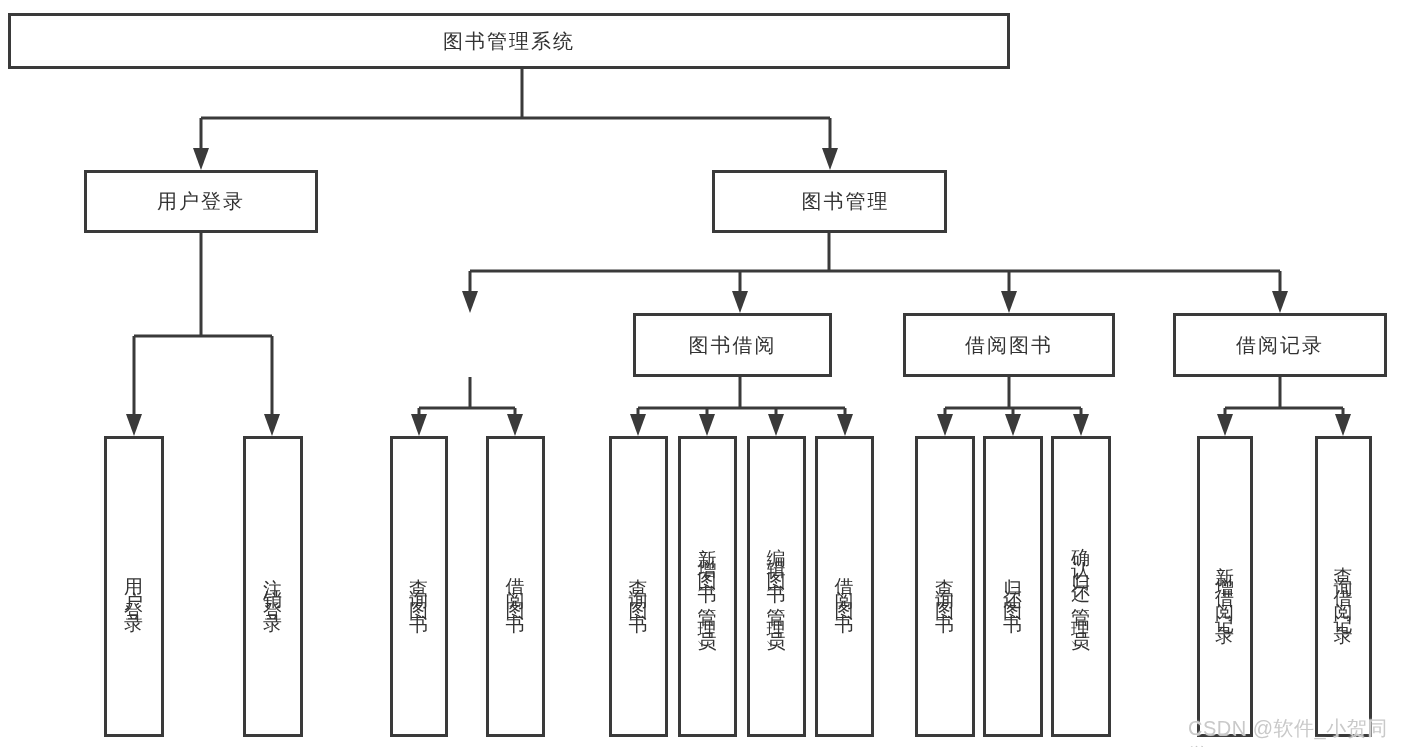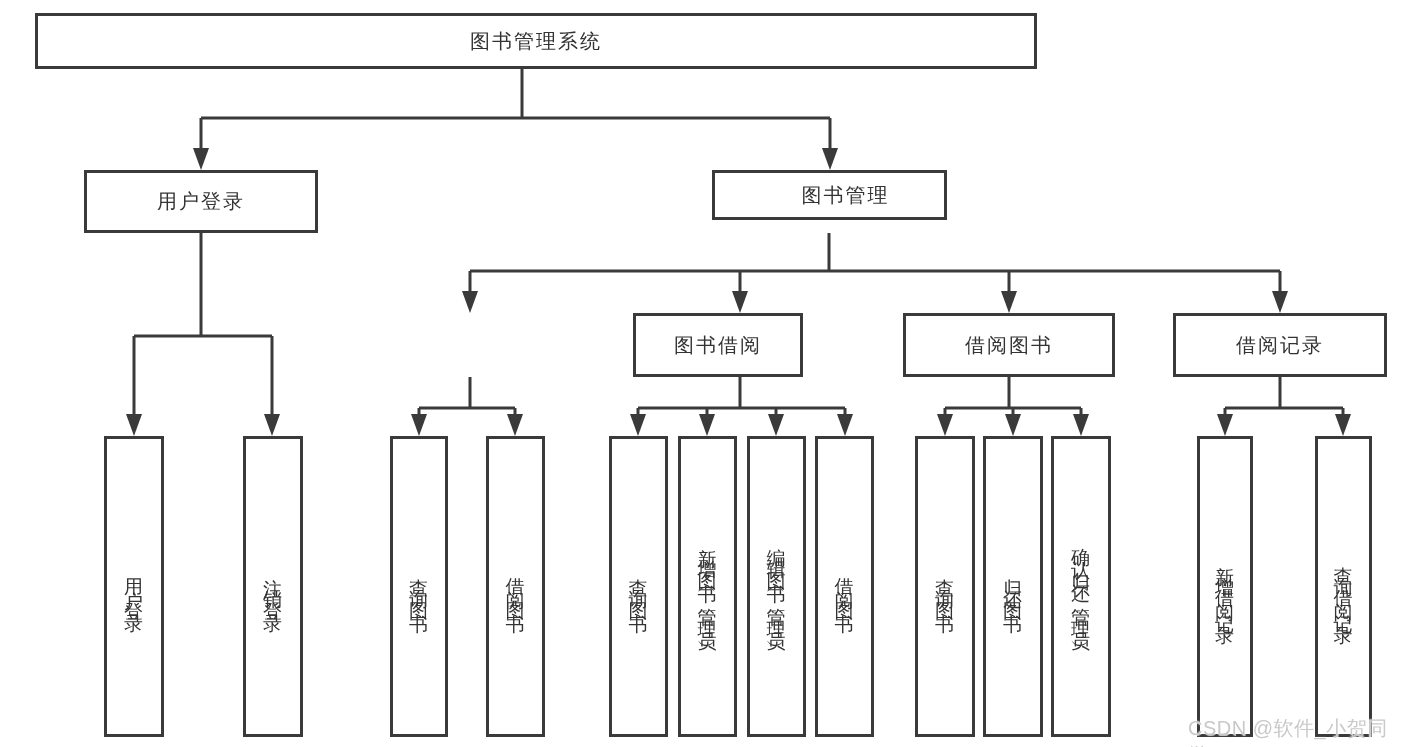--- a/index.html
+++ b/index.html
@@ -65,26 +65,26 @@
       <polygon points="768,414 784,414 776,436"></polygon>
       <polygon points="837,414 853,414 845,436"></polygon>
       <polygon points="937,414 953,414 945,436"></polygon>
       <polygon points="1005,414 1021,414 1013,436"></polygon>
       <polygon points="1073,414 1089,414 1081,436"></polygon>
       <polygon points="1217,414 1233,414 1225,436"></polygon>
       <polygon points="1335,414 1351,414 1343,436"></polygon>
     </g>
   </svg>
 
-  <div class="node" style="left:35px;top:13px;width:1002px;height:56px;">图书管理系统</div>
+  <div class="node" style="left:8px;top:13px;width:1002px;height:56px;">图书管理系统</div>
 
   <div class="node" style="left:84px;top:170px;width:234px;height:63px;">用户登录</div>
-  <div class="node" style="left:712px;top:170px;width:235px;height:50px;padding-left:32px;">图书管理</div>
+  <div class="node" style="left:712px;top:170px;width:235px;height:63px;padding-left:32px;">图书管理</div>
 
-  <div class="node" style="left:633px;top:313px;width:170px;height:64px;">图书借阅</div>
+  <div class="node" style="left:633px;top:313px;width:199px;height:64px;">图书借阅</div>
   <div class="node" style="left:903px;top:313px;width:212px;height:64px;">借阅图书</div>
   <div class="node" style="left:1173px;top:313px;width:214px;height:64px;font-family:Liberation Serif, serif;">借阅记录</div>
 
   <div class="node leaf" style="left:104px;top:436px;width:60px;height:301px;">用户登录</div>
   <div class="node leaf" style="left:243px;top:436px;width:60px;height:301px;">注销登录</div>
 
   <div class="node leaf" style="left:390px;top:436px;width:58px;height:301px;">查询图书</div>
   <div class="node leaf" style="left:486px;top:436px;width:59px;height:301px;">借阅图书</div>
 
   <div class="node leaf" style="left:609px;top:436px;width:59px;height:301px;">查询图书</div>

